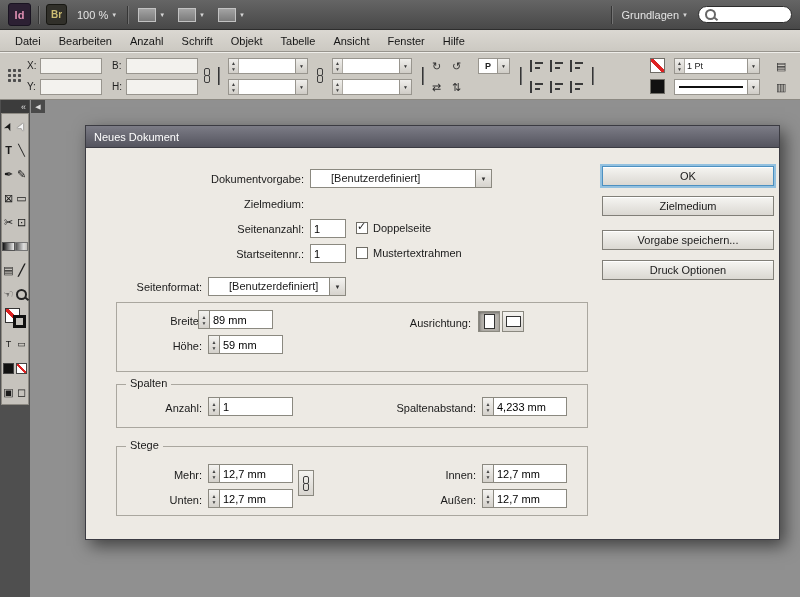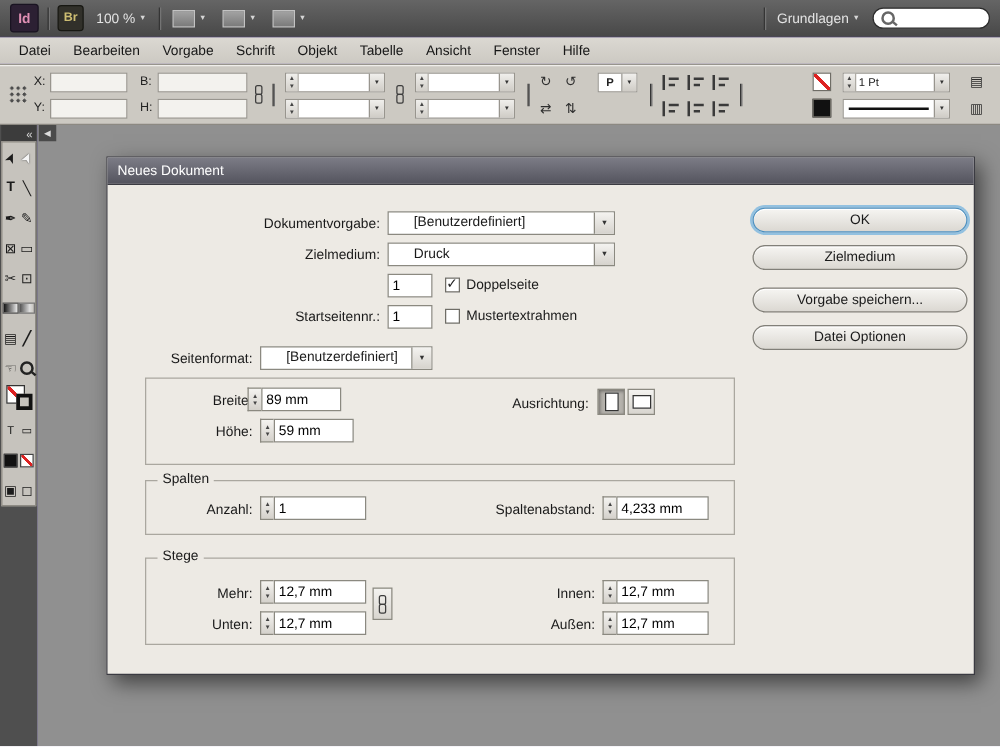--- a/index.html
+++ b/index.html
@@ -121,21 +121,21 @@
   .st::before{content:"▲"}.st::after{content:"▼"}
   .nf input{flex:1;min-width:0;border:1px solid #8b8980;background:#fff;padding:0 3px;
             font:11px "Liberation Sans",sans-serif;box-sizing:border-box}
   .pi{position:absolute;height:19px;border:1px solid #8b8980;background:#fff;padding:0 3px;
       font:11px "Liberation Sans",sans-serif;box-sizing:border-box}
   .cb{position:absolute;display:flex;align-items:center;gap:5px;height:14px}
   .cbx{width:12px;height:12px;background:#fff;border:1px solid #6f6d66;position:relative;flex:none;box-sizing:border-box}
   .cbx.on::before{content:"✓";position:absolute;left:0px;top:-3px;font-size:11px;color:#222}
   .grp{position:absolute;border:1px solid #aaa79f}
   .leg{position:absolute;background:#edeae4;padding:0 4px;line-height:13px}
-  .btn{position:absolute;left:516px;width:172px;height:20px;border:1px solid #817f78;border-radius:10px;
+  .btn{position:absolute;left:516px;width:172px;height:20px;border:1px solid #817f78;border-radius:0;
        background:linear-gradient(#f6f5f2,#dbd8d2);display:flex;align-items:center;justify-content:center;
        font-size:11px;box-shadow:inset 0 1px 0 #fff;box-sizing:border-box}
   .btn.focus{border-color:#4d90c0;box-shadow:0 0 0 2px #93c1e0,inset 0 1px 0 #fff}
   .ob{position:absolute;width:22px;height:21px;border:1px solid #8b8980;box-sizing:border-box;
       background:linear-gradient(#f4f3f0,#d8d5cf);display:flex;align-items:center;justify-content:center}
   .ob.sel{background:#b5b2ac;box-shadow:inset 1px 1px 3px rgba(0,0,0,.4)}
   .pp{width:9px;height:13px;background:#fff;border:1px solid #333}
   .ll{width:13px;height:9px;background:#fff;border:1px solid #333}
   .linkbtn{position:absolute;width:16px;height:26px;border:1px solid #8b8980;box-sizing:border-box;
            background:linear-gradient(#f4f3f0,#d8d5cf);display:flex;align-items:center;justify-content:center}
@@ -174,21 +174,21 @@
     </span>
     <span id="search">
       <span class="mag"></span>
       <input value="" style="">
     </span>
   </div>
 
   <div id="menubar">
     <span class="menu-item">Datei</span>
     <span class="menu-item">Bearbeiten</span>
-    <span class="menu-item">Vorgabe</span>
+    <span class="menu-item">Anzahl</span>
     <span class="menu-item">Schrift</span>
     <span class="menu-item">Objekt</span>
     <span class="menu-item">Tabelle</span>
     <span class="menu-item">Ansicht</span>
     <span class="menu-item">Fenster</span>
     <span class="menu-item">Hilfe</span>
   </div>
 
   <div id="cpanel">
     <span class="proxy" style="left:7px;top:16px"></span>
@@ -337,25 +337,22 @@
       <span>Neues Dokument</span>
     </div>
 
     <span class="dl" style="left:30px;top:44px;width:188px">Dokumentvorgabe:</span>
     <div class="dd" style="left:224px;top:43px;width:182px">
       <span class="v">[Benutzerdefiniert]</span>
       <span class="b"></span>
     </div>
 
     <span class="dl" style="left:30px;top:69px;width:188px">Zielmedium:</span>
-    <div class="dd" style="left:224px;top:68px;width:182px">
-      <span class="v">Druck</span>
-      <span class="b"></span>
-    </div>
-
+
+    <span class="dl" style="left:30px;top:94px;width:188px">Seitenanzahl:</span>
     <input class="pi" style="left: 224px; top: 93px; width: 36px;" value="1">
     <span class="cb" style="left:270px;top:95px">
       <span class="cbx on"></span>
       <span>Doppelseite</span>
     </span>
 
     <span class="dl" style="left:30px;top:119px;width:188px">Startseitennr.:</span>
     <input class="pi" style="left: 224px; top: 118px; width: 36px;" value="1">
     <span class="cb" style="left:270px;top:120px">
       <span class="cbx"></span>
@@ -422,16 +419,16 @@
     </div>
     <span class="dl" style="left:240px;top:365px;width:150px">Außen:</span>
     <div class="nf" style="left:396px;top:363px;width:85px">
       <span class="st"></span>
       <input value="12,7 mm" style="">
     </div>
 
     <div class="btn focus" style="top:40px">OK</div>
     <div class="btn" style="top:70px">Zielmedium</div>
     <div class="btn" style="top:104px">Vorgabe speichern...</div>
-    <div class="btn" style="top:134px">Datei Optionen</div>
+    <div class="btn" style="top:134px">Druck Optionen</div>
   </div>
 
 </div>
 
 </body></html>

